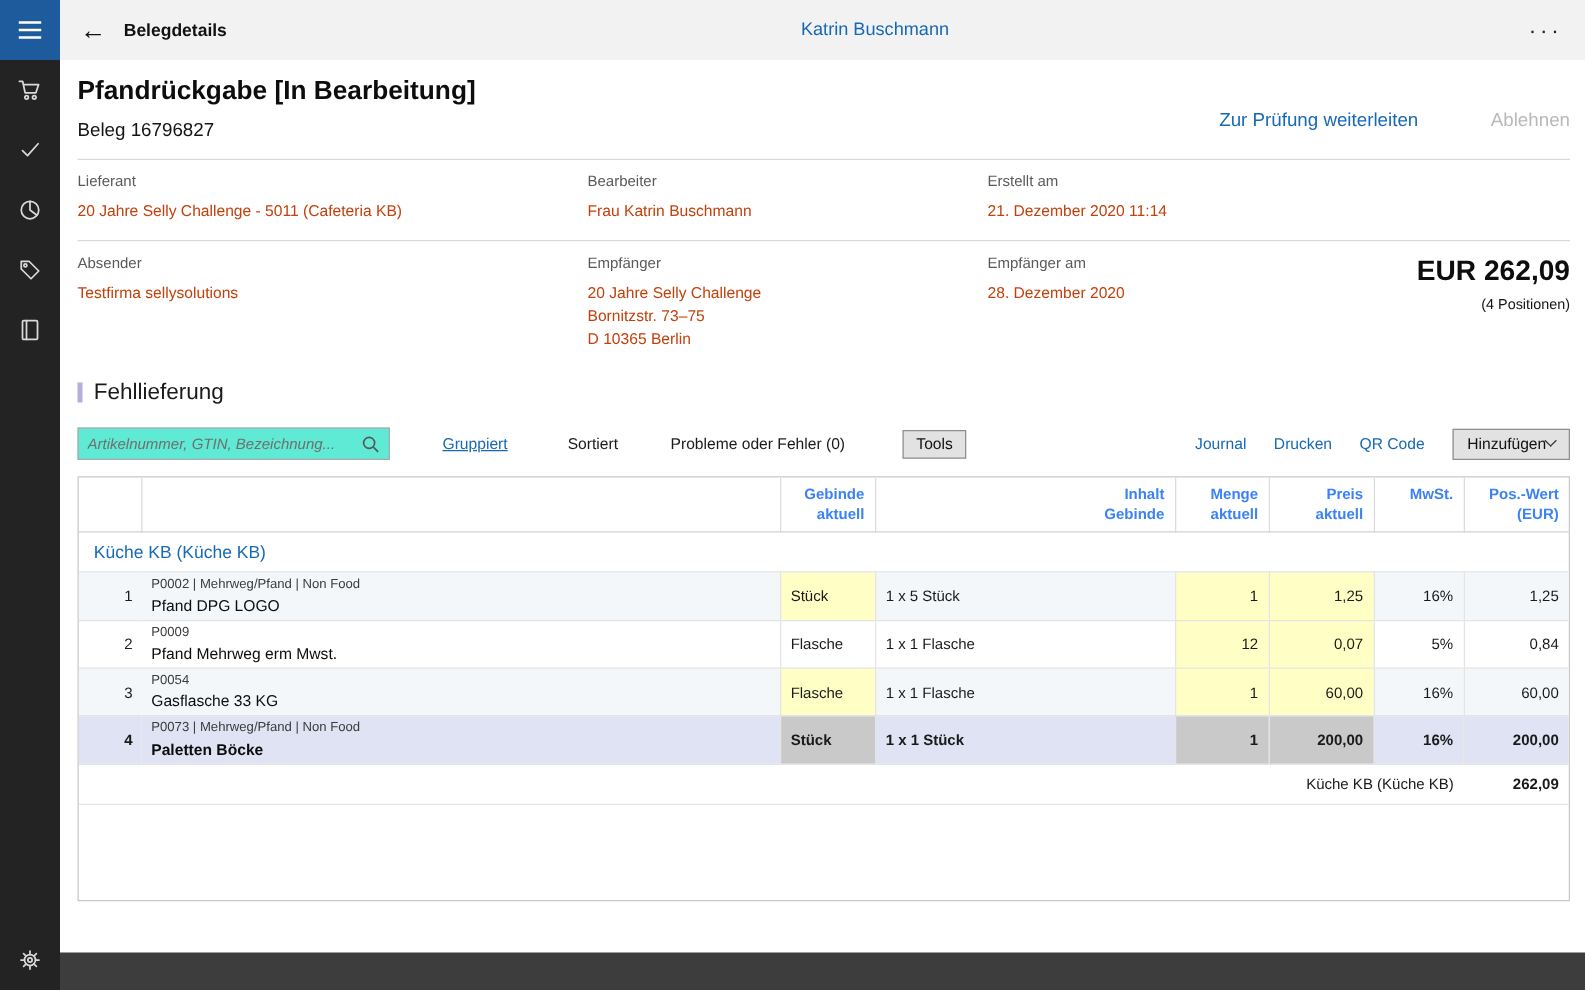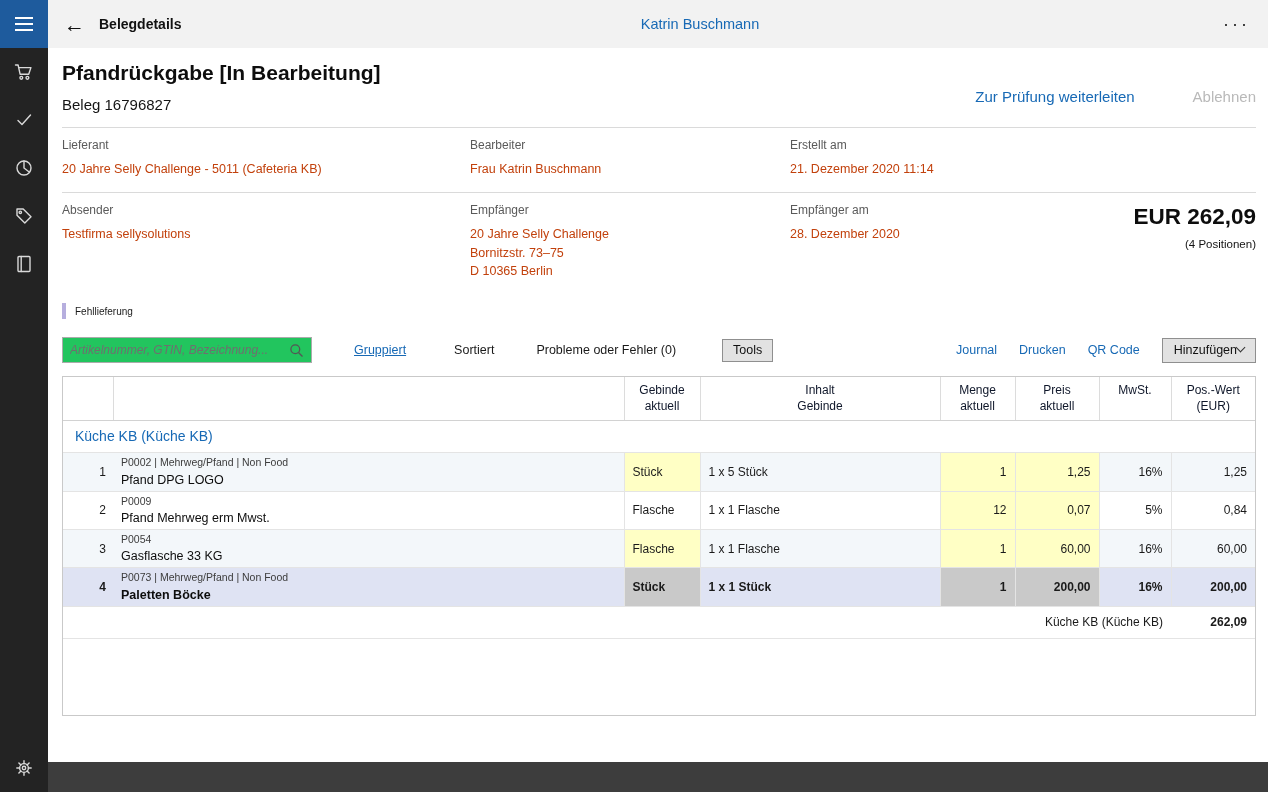--- a/index.html
+++ b/index.html
@@ -53,42 +53,42 @@
   .f1 { width:408px; padding-right:20px; }
   .f2 { width:320px; padding-right:20px; }
   .f3 { flex:1; }
   .f3b { width:240px; }
   .field-label { font-size:12px; color:#5a5a5a; margin-bottom:8px; }
   .field-value { font-size:12.5px; color:#c2410c; line-height:1.5; }
   .amount { margin-left:auto; text-align:right; padding-top:1px; white-space:nowrap; }
   .amount-main { font-size:22.5px; font-weight:bold; color:#0d0d0d; }
   .amount-sub { font-size:11.5px; margin-top:8px; color:#141414; }
 
-  .tag-row { display:flex; align-items:center; gap:9px; margin-top:12px; font-size:10px; }
+  .tag-row { display:flex; align-items:center; gap:9px; margin-top:12px; font-size:18px; }
   .tag-bar { width:4px; height:16px; background:var(--tag-bar,#b6aede); }
 
   
   .toolbar { display:flex; align-items:center; margin-top:17px; font-size:12.5px; height:28px; }
-  .search { width:250px; height:26px; border:1px solid #ababab; background:#22c55e; display:flex; align-items:center; }
+  .search { width:250px; height:26px; border:1px solid #ababab; background:#5eead4; display:flex; align-items:center; }
   .search input { flex:1; border:none; outline:none; font-size:12px; padding:0 2px 0 7px; font-family:inherit; color:#222; min-width:0; background:transparent; }
   .search input::placeholder { color:#6f6f6f; font-style:italic; }
   .search-icon { padding:0 7px 0 4px; display:flex; cursor:pointer; }
   .search-icon svg { stroke:#555; fill:none; stroke-width:1.3; }
   .tb-link { cursor:pointer; white-space:nowrap; }
   .tb-link.active { color:var(--accent,#1769b5); text-decoration:underline; }
   .ml42 { margin-left:42px; } .ml48 { margin-left:48px; } .ml46 { margin-left:46px; }
   .btn { background:#e2e2e2; border:1px solid #8f8f8f; padding:3px 10px 4px; font-size:12.5px; font-family:inherit; cursor:pointer; color:#111; }
   .tb-right { margin-left:auto; display:flex; align-items:center; gap:22px; }
   .btn-add { display:flex; align-items:center; gap:0; padding:4px 11px 5px; }
   .chev { width:7px; height:7px; border-right:1.5px solid #333; border-bottom:1.5px solid #333; transform:rotate(45deg); margin-top:-4px; }
 
   
   .table-box { margin-top:12px; border:1px solid #c9c9c9; height:340px; overflow:hidden; background:#fff; }
   table { width:100%; border-collapse:collapse; table-layout:fixed; font-size:12px; }
-  th { font-weight:normal; text-align:center; vertical-align:top; padding:5px 8px 6px; border-right:1px solid #dcdcdc; border-bottom:1px solid #d2d2d2; white-space:pre-line; line-height:1.35; color:#0f172a; }
+  th { font-weight:bold; text-align:right; vertical-align:top; padding:5px 8px 6px; border-right:1px solid #dcdcdc; border-bottom:1px solid #d2d2d2; white-space:pre-line; line-height:1.35; color:#3b82f6; }
   th:last-child { border-right:none; }
   tr.group-row td { color:var(--accent,#1769b5); font-size:14px; padding:7px 12px 8px; }
   tr.item td { height:36px; padding:2px 8px; border-top:1px solid #e4e4e4; border-right:1px solid #e4e4e4; vertical-align:middle; }
   tr.item td:last-child { border-right:none; }
   tr.item td.c-num { text-align:right; border-right:none; padding-right:7px; }
   tr.stripe td { background:var(--row-stripe,#f3f7fa); }
   tr.sel td { background:var(--row-selected,#dfe3f3); font-weight:bold; }
   td.c-yellow { background:var(--cell-yellow,#ffffc5) !important; }
   td.c-gray { background:var(--cell-gray,#c9c9c9) !important; }
   .c-right { text-align:right; }

